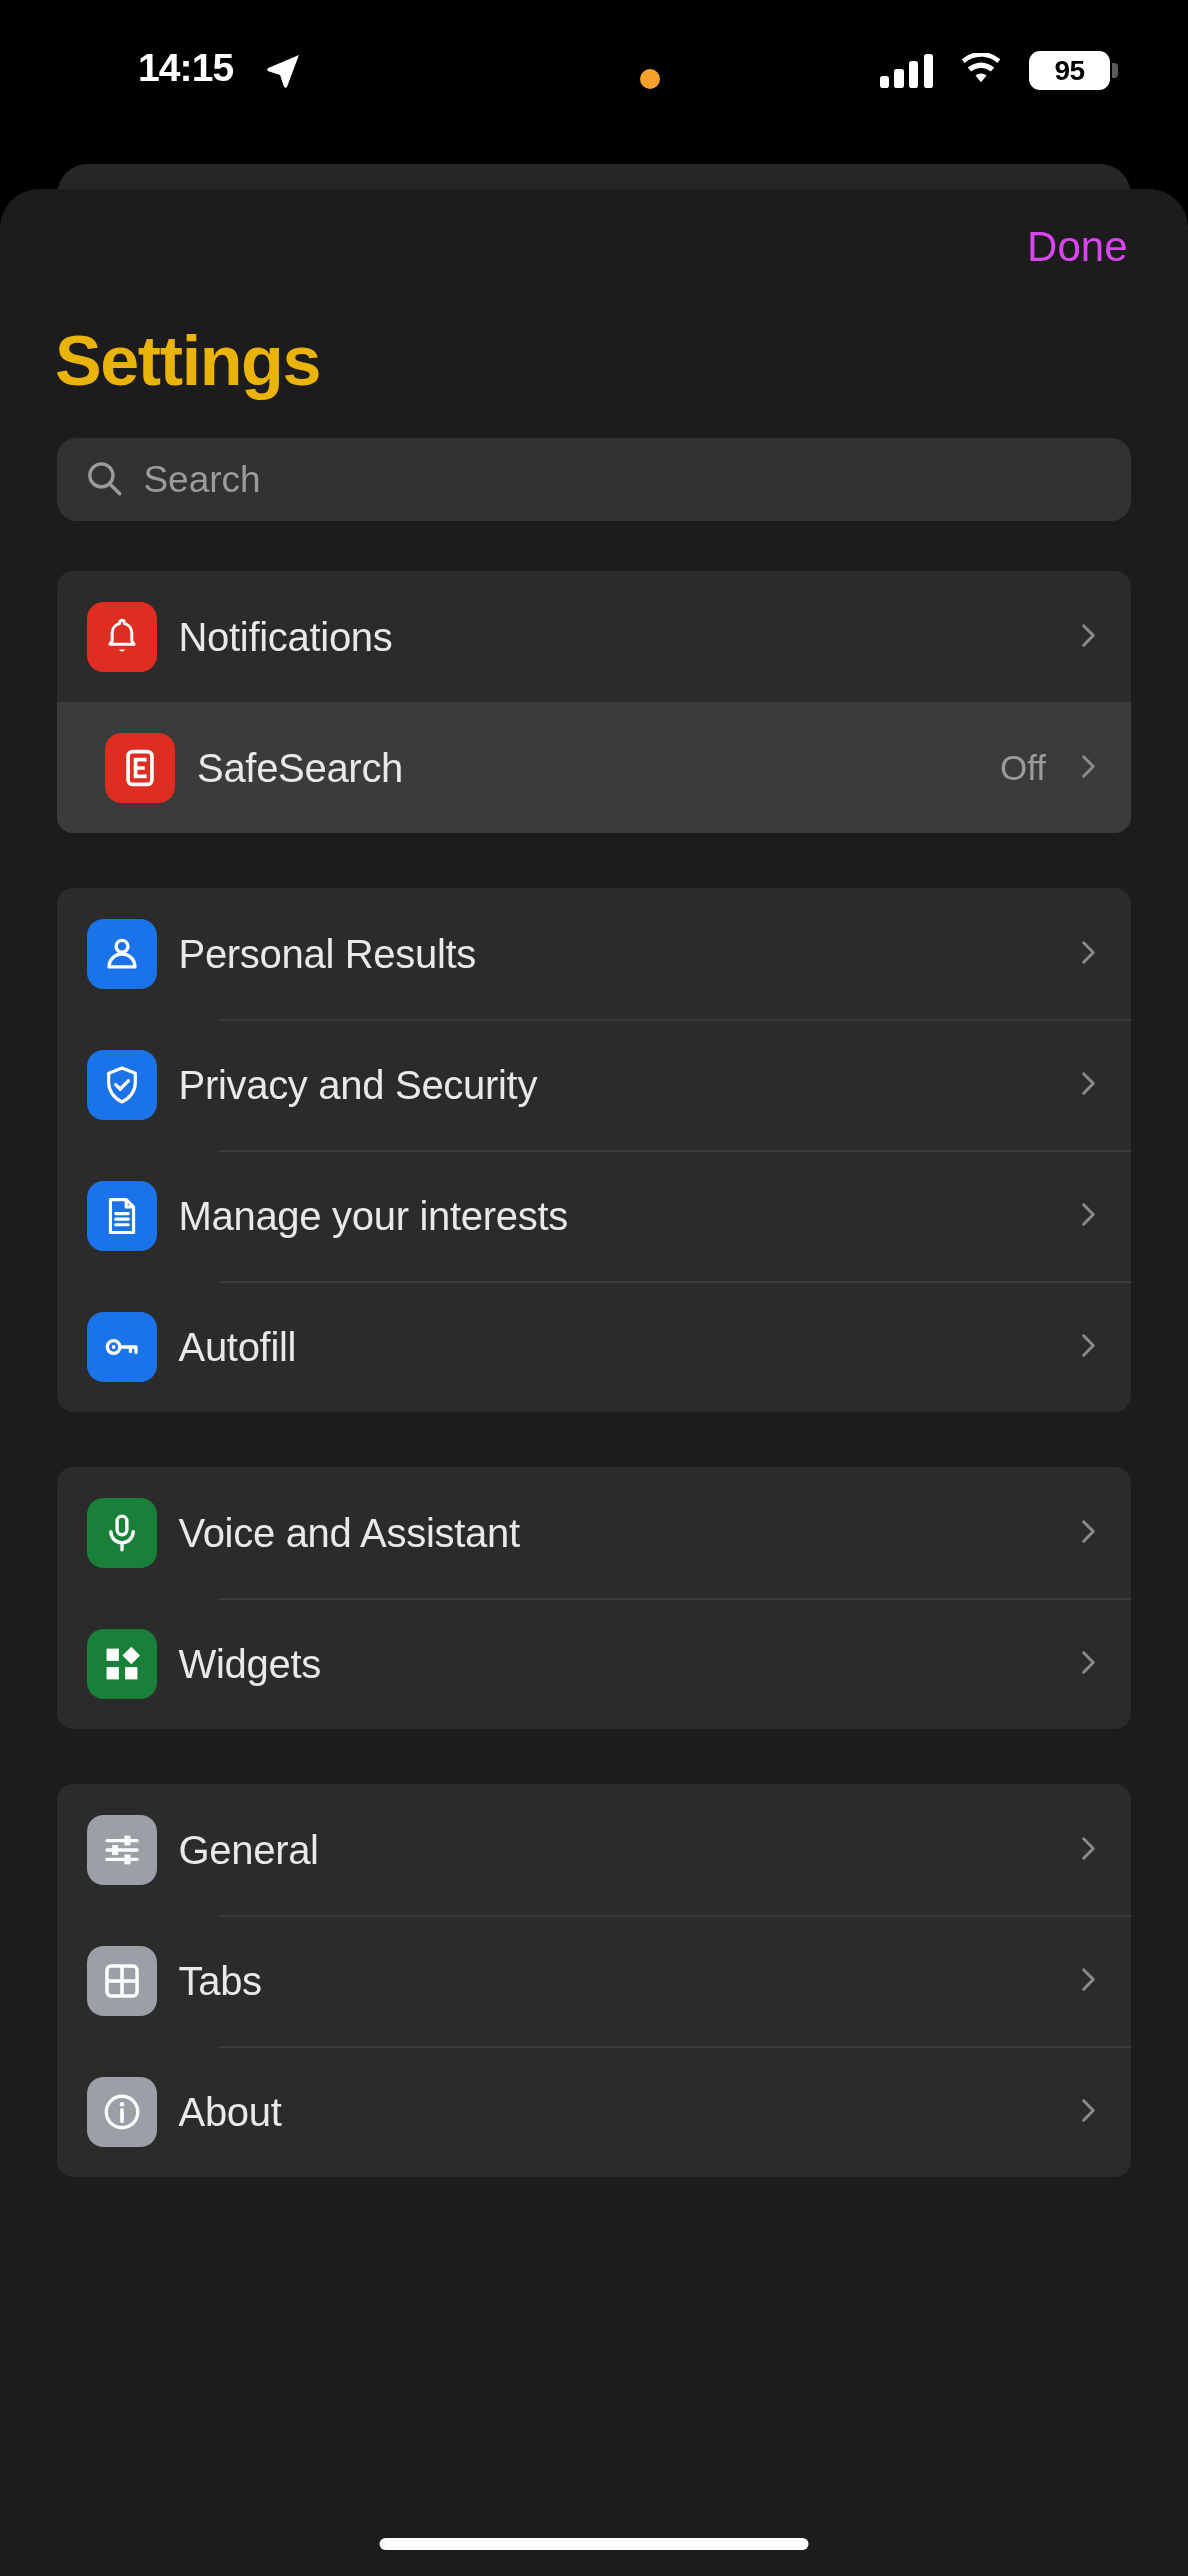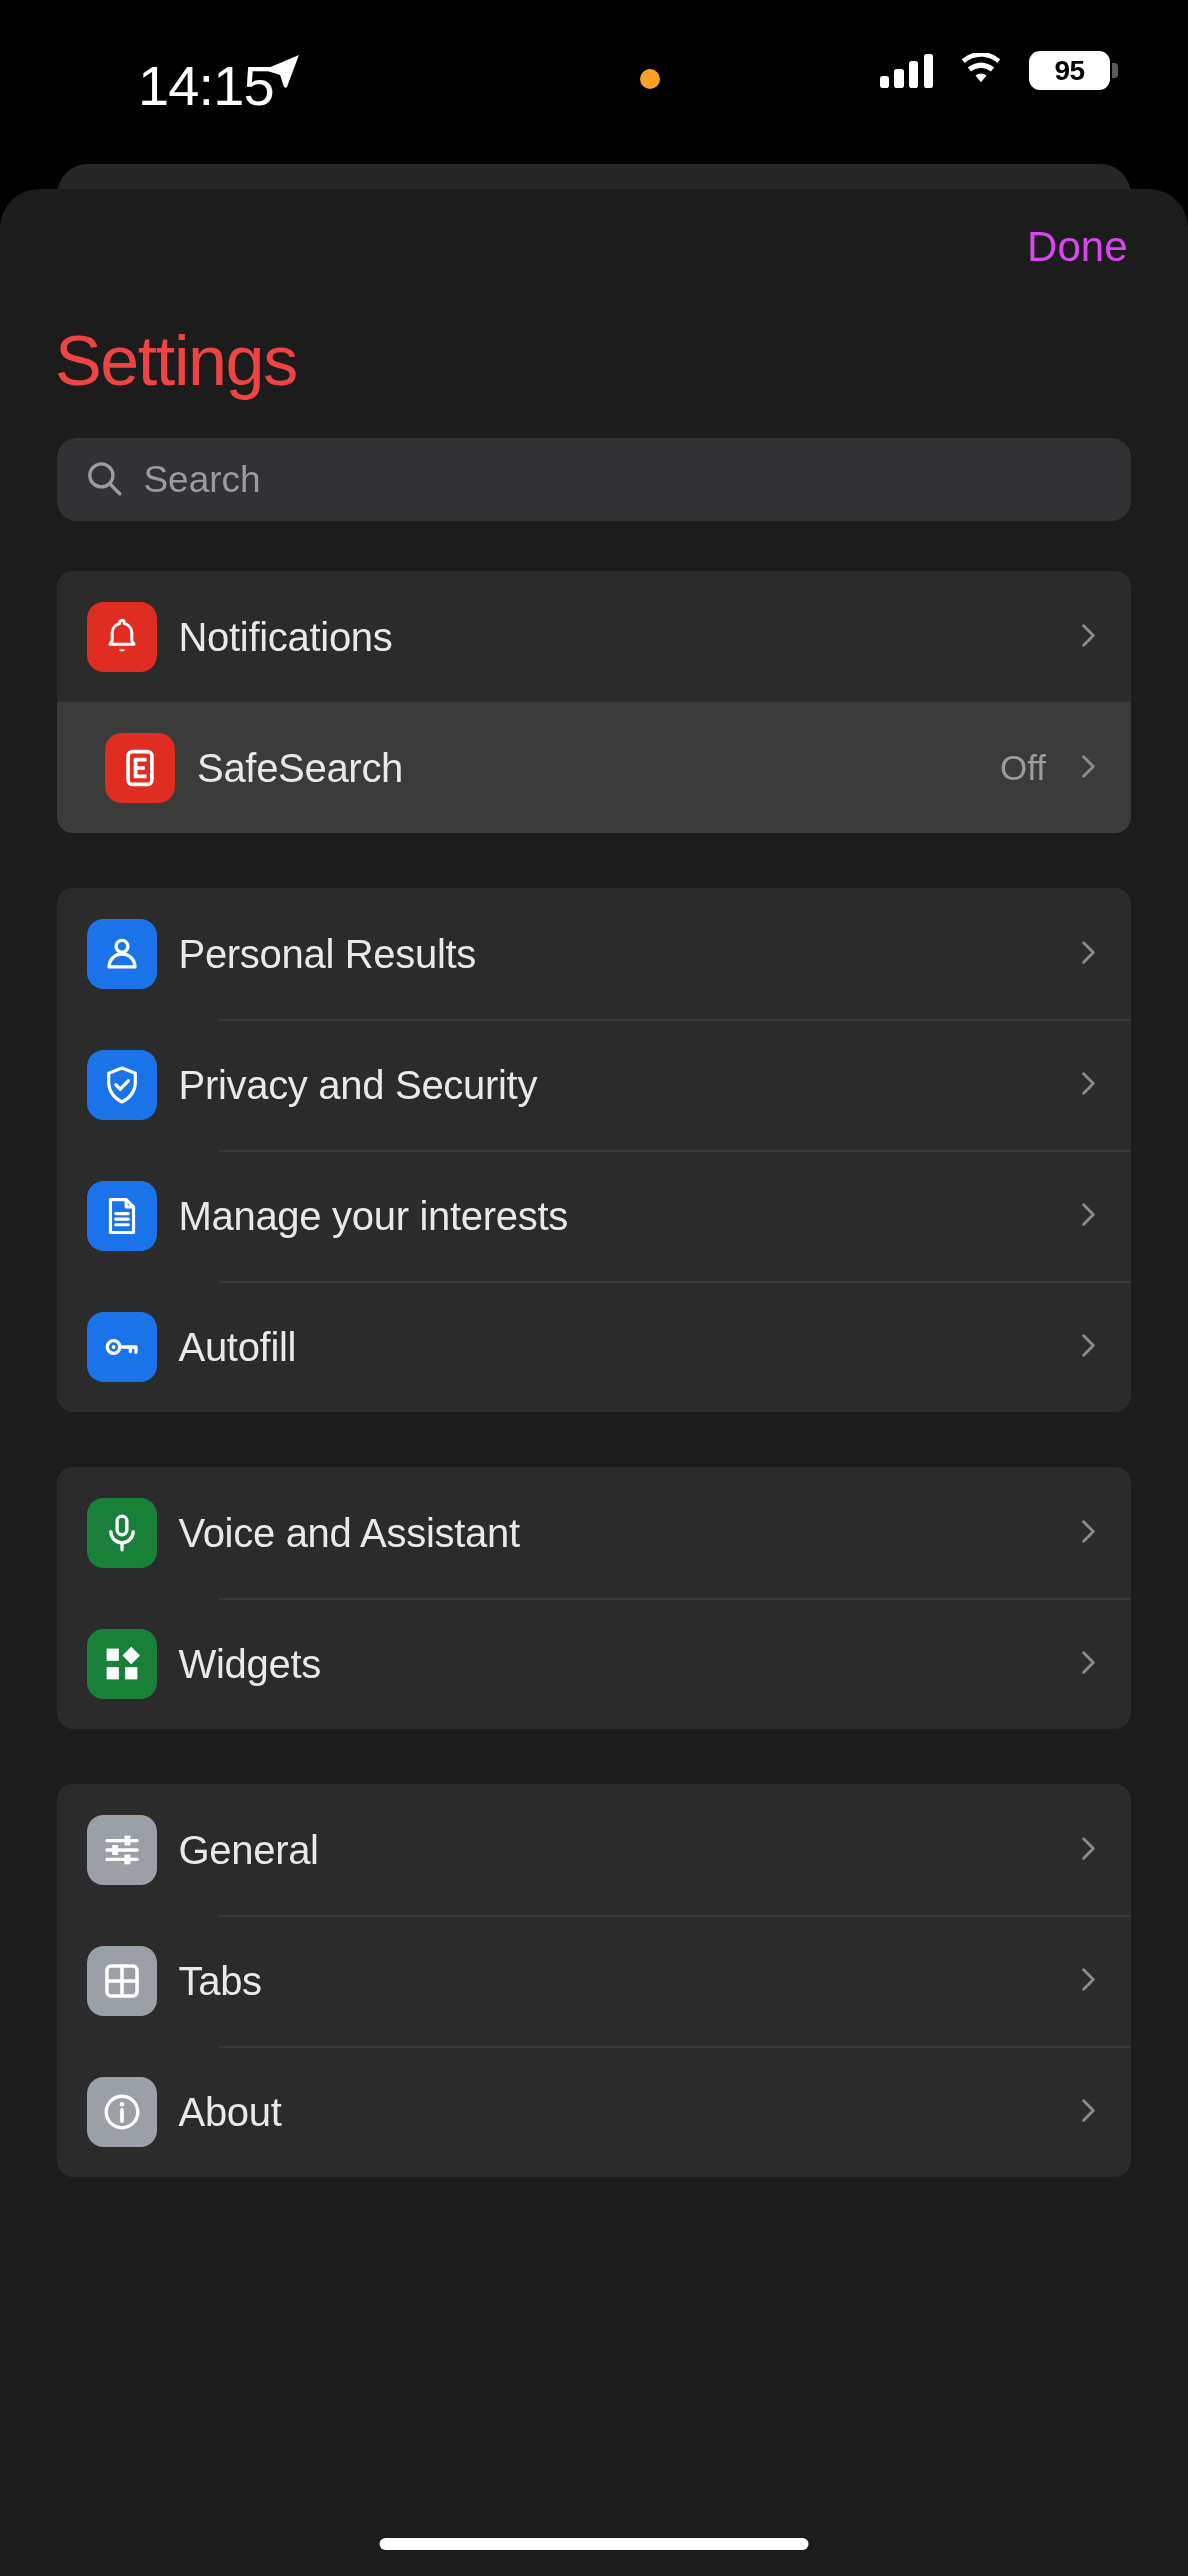--- a/index.html
+++ b/index.html
@@ -12,23 +12,22 @@
   }
   .screen { position:relative; width:1188px; height:2576px; background:#000; }
 
   
   .statusbar {
     position:absolute; top:0; left:0; width:1188px; height:157px;
     color:#fff;
   }
   .sb-time {
     position:absolute; left:138px; top:48px;
-    font-size:56px; font-weight:400; letter-spacing:-0.9px;
+    font-size:39px; font-weight:700; letter-spacing:-0.9px;
     line-height:1;
-    margin-top:10px;
   }
   .sb-loc { position:absolute; left:264px; top:51px; }
   .sb-privacy-dot {
     position:absolute; left:640px; top:69px;
     width:20px; height:20px; border-radius:50%;
     background:#f6a22a;
   }
   .sb-right {
     position:absolute; right:78px; top:51px;
     display:flex; align-items:center; gap:27px;
@@ -71,21 +70,21 @@
   .done-btn {
     position:absolute; right:55px; top:33px;
     font-size:42px; font-weight:500; color:#d946ef;
     background:none; border:none; cursor:pointer;
     font-family:inherit; line-height:1;
     padding:3.7px 5.5px;
   }
 
   .page-title {
     margin:26px 8px 0 55px;
-    font-size:70px; font-weight:400; color:#ef4444;
+    font-size:70px; font-weight:700; color:#eab308;
     letter-spacing:-1.4px; line-height:1;
   }
 
   
   .searchbar {
     margin:42px 57px 0 57px;
     height:83px; background:#323234; border-radius:20px;
     display:flex; align-items:center; padding:0 26px; gap:18.4px;
     cursor:text;
   }

